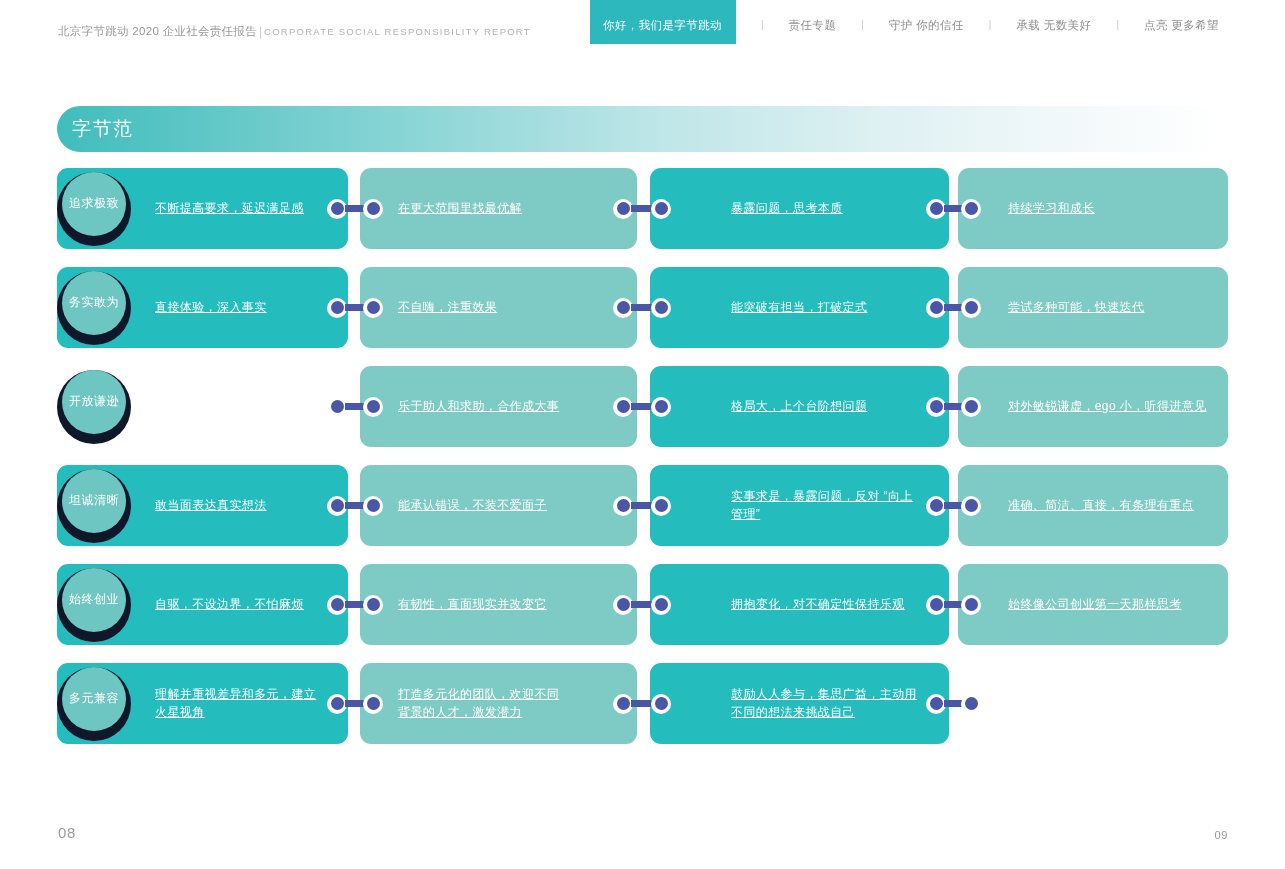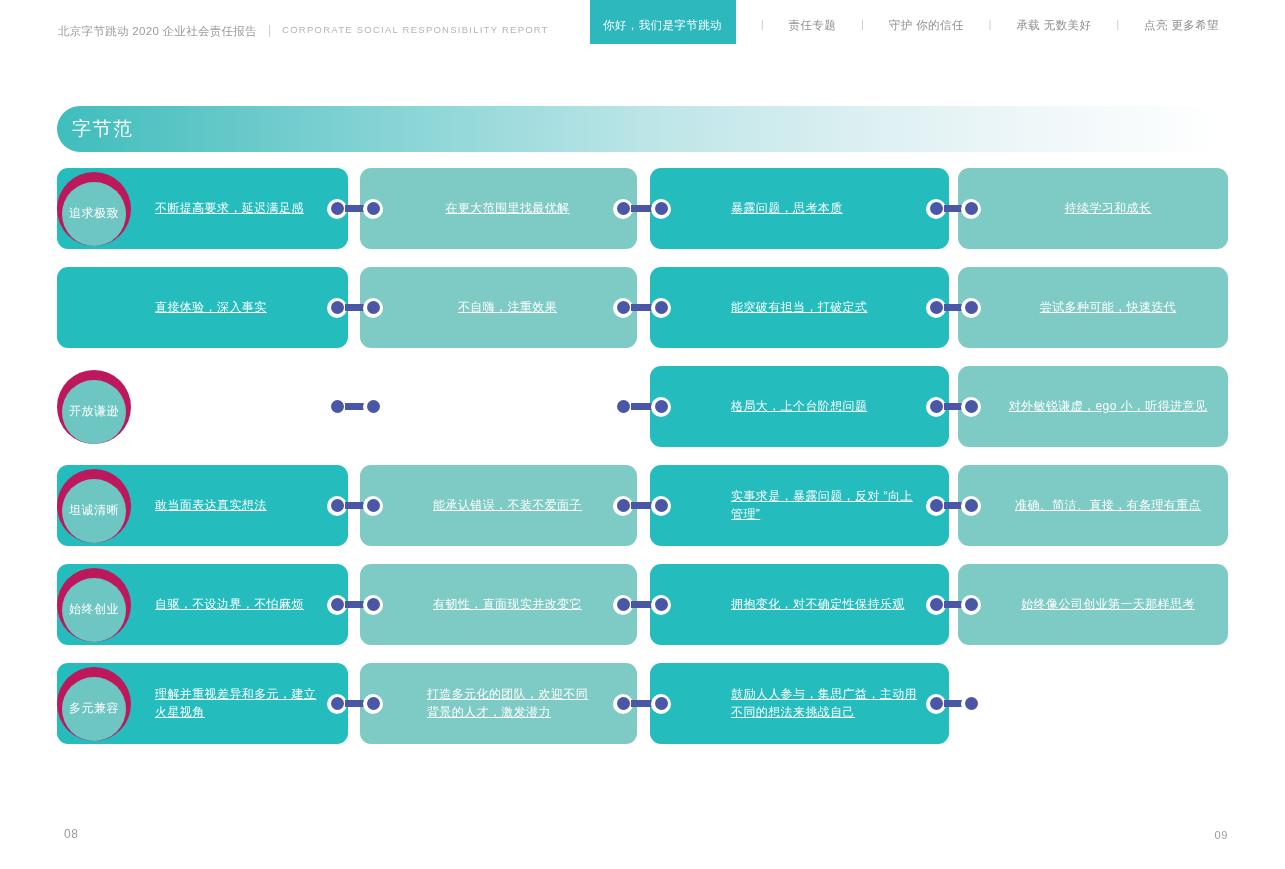--- a/index.html
+++ b/index.html
@@ -25,21 +25,21 @@
     top: 0; left: 0;
     width: 1285px;
     height: 62px;
   }
 
   .header-left {
     position: absolute;
     left: 58px;
     top: 24px;
     display: flex;
-    gap: 9px;
+    align-items: center;
     white-space: nowrap;
   }
   .header-title-cn {
     font-size: 11.5px;
     color: #9a9a9a;
     letter-spacing: 0.3px;
   }
   .header-divider {
     color: #cfcfcf;
     font-size: 12px;
@@ -133,23 +133,23 @@
 
   
   .badge {
     position: absolute;
     left: 57px;
     top: 50%;
     transform: translateY(-50%);
     width: 74px;
     height: 74px;
     border-radius: 50%;
-    background: #be185d;
-    display: flex;
-    align-items: flex-end;
+    background: #0f172a;
+    display: flex;
+    align-items: flex-start;
     justify-content: center;
     z-index: 3;
   }
   .badge-inner {
     width: 64px;
     height: 64px;
     border-radius: 50%;
     background: #6ec6c2;
     display: flex;
     align-items: center;
@@ -166,21 +166,21 @@
   .card {
     position: absolute;
     top: 0;
     height: 81px;
     border-radius: 11px;
     display: flex;
     align-items: center;
     z-index: 1;
   }
   .card.dark  { background: #24bcbd; }
-  .card.light { background: #7ecbc5; justify-content: center; }
+  .card.light { background: #7ecbc5; }
 
   .card-1 { left: 57px;  width: 291px; }
   .card-2 { left: 360px; width: 277px; }
   .card-3 { left: 650px; width: 299px; }
   .card-4 { left: 958px; width: 270px; }
 
   .card-text {
     color: #ffffff;
     font-size: 12px;
     line-height: 1.45;
@@ -227,23 +227,23 @@
     margin: 0 -2px;
   }
 
   .connector-a { left: 327px; width: 56px; }
   .connector-b { left: 613px; width: 58px; }
   .connector-c { left: 926px; width: 55px; }
 
   
   .footer-page-left {
     position: absolute;
-    left: 64px;
+    left: 58px;
     bottom: 28px;
-    font-size: 12px;
+    font-size: 15px;
     color: #9b9b9b;
     letter-spacing: 0.6px;
   }
   .footer-page-right {
     position: absolute;
     right: 57px;
     bottom: 28px;
     font-size: 11px;
     color: #9b9b9b;
     letter-spacing: 0.6px;
@@ -326,38 +326,46 @@
       </div>
       <div class="card light card-2">
         <span class="card-text">不自嗨，注重效果</span>
       </div>
       <div class="card dark card-3">
         <span class="card-text">能突破有担当，打破定式</span>
       </div>
       <div class="card light card-4">
         <span class="card-text">尝试多种可能，快速迭代</span>
       </div>
+      <div class="badge">
+        <div class="badge-inner">
+          <span class="badge-label">务实敢为</span>
+        </div>
+      </div>
       <div class="connector connector-a">
         <span class="conn-knob"></span>
         <span class="conn-bar"></span>
         <span class="conn-knob"></span>
       </div>
       <div class="connector connector-b">
         <span class="conn-knob"></span>
         <span class="conn-bar"></span>
         <span class="conn-knob"></span>
       </div>
       <div class="connector connector-c">
         <span class="conn-knob"></span>
         <span class="conn-bar"></span>
         <span class="conn-knob"></span>
       </div>
     </div>
 
     <div class="row">
+      <div class="card light card-2">
+        <span class="card-text">乐于助人和求助，合作成大事</span>
+      </div>
       <div class="card dark card-3">
         <span class="card-text">格局大，上个台阶想问题</span>
       </div>
       <div class="card light card-4">
         <span class="card-text">对外敏锐谦虚，ego 小，听得进意见</span>
       </div>
       <div class="badge">
         <div class="badge-inner">
           <span class="badge-label">开放谦逊</span>
         </div>

